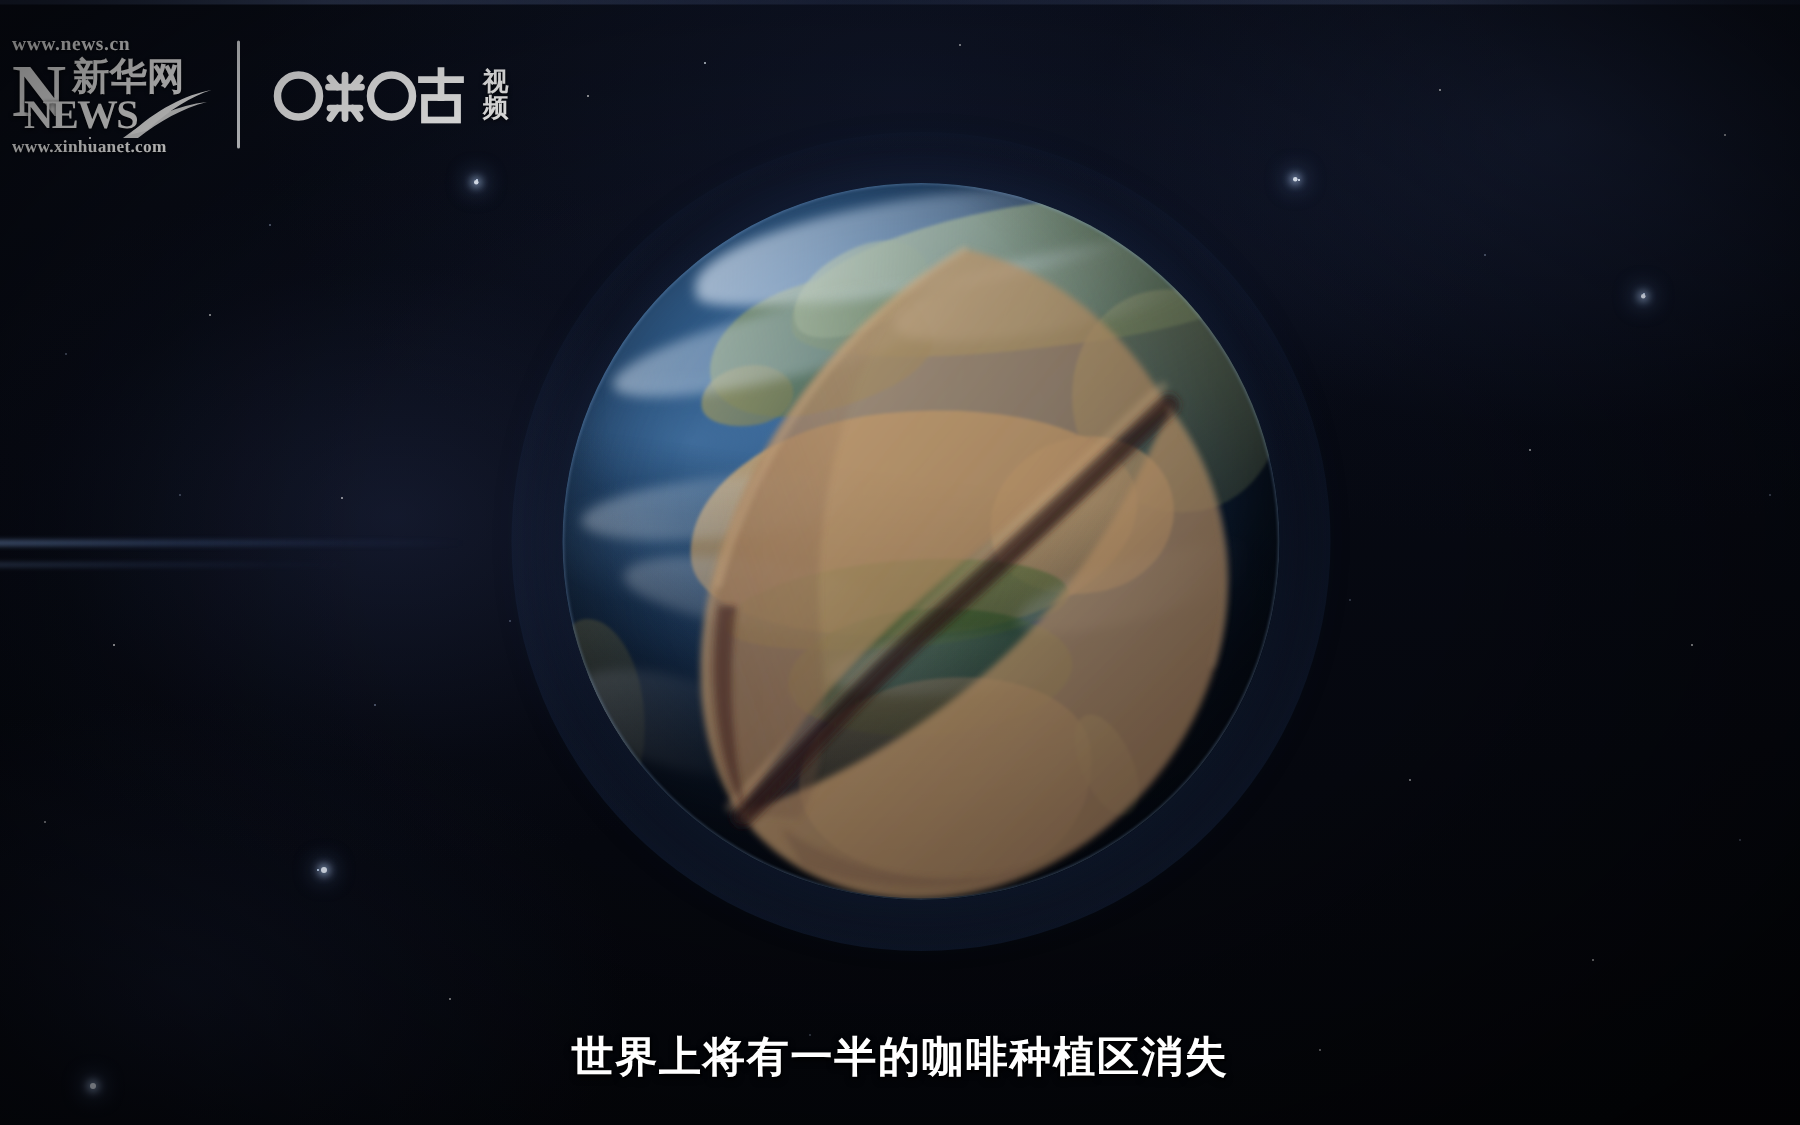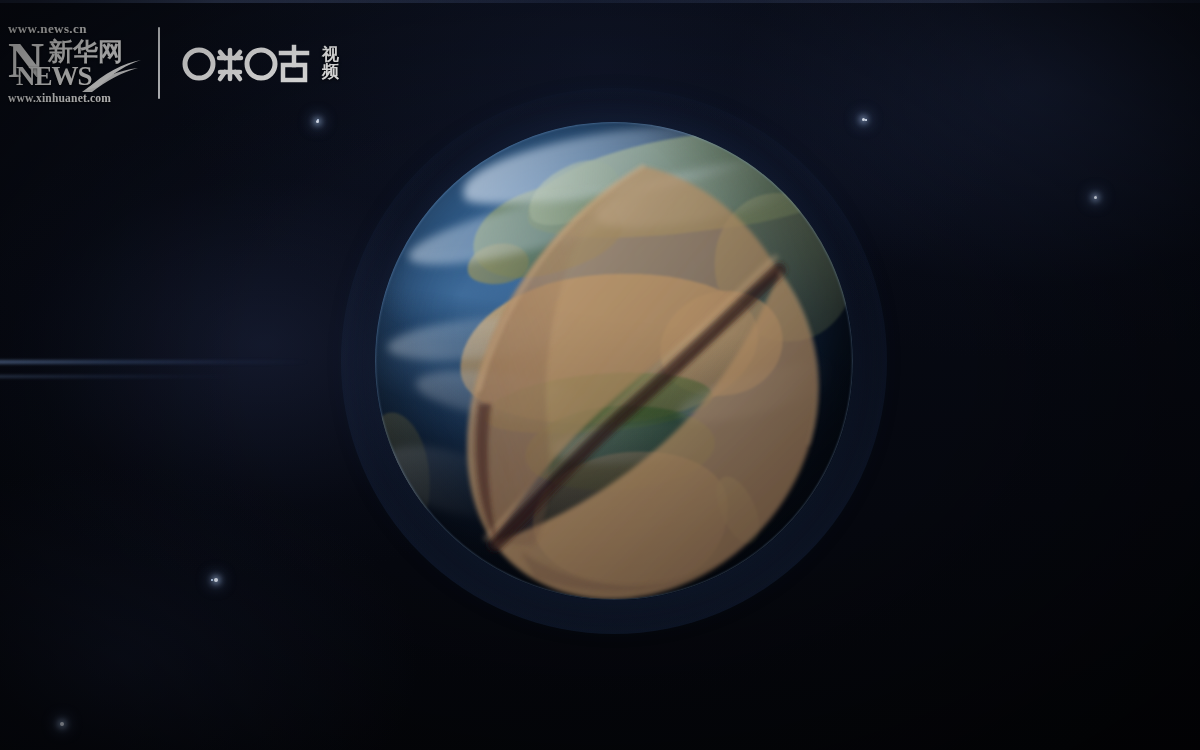--- a/index.html
+++ b/index.html
@@ -488,15 +488,16 @@
         <span>视</span>
         <span>频</span>
       </div>
     </div>
 
   </div>
 
   <div class="vignette"></div>
 
   <div id="subtitles">
+    <div class="sub-cn">世界上将有一半的咖啡种植区消失</div>
   </div>
 
 </div>
 
 </body></html>

